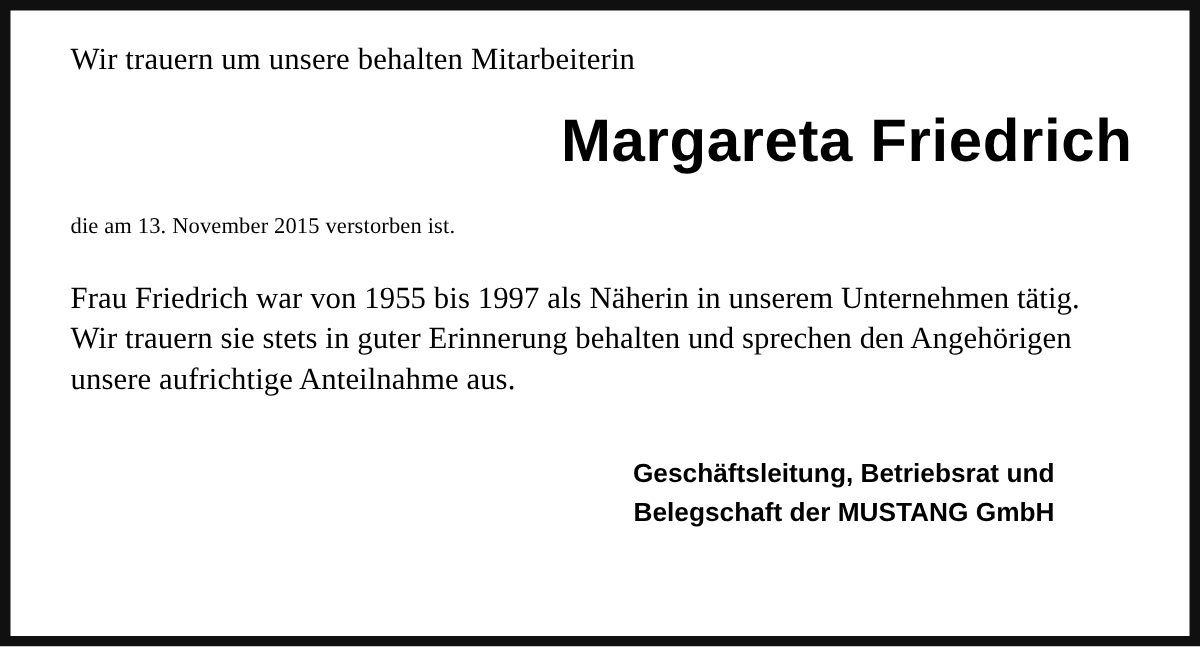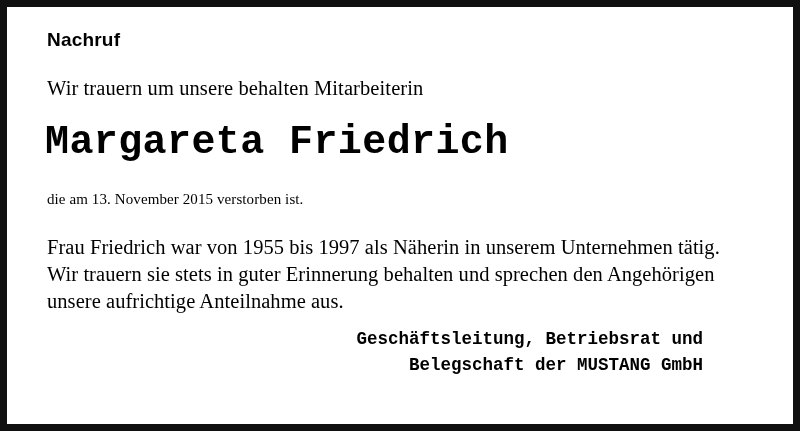--- a/index.html
+++ b/index.html
@@ -28,54 +28,53 @@
     font-size: 19px;
     letter-spacing: 0.2px;
     margin: 0 0 26px 2px;
   }
   .intro-line {
     font-size: 20.5px;
     margin: 0 0 10px 2px;
     letter-spacing: 0.1px;
   }
   .name {
-    text-align: left;
-    font-family: Liberation Mono, monospace;
+    text-align: right;
+    font-family: Liberation Sans, sans-serif;
     font-weight: bold;
     font-size: 40px;
     letter-spacing: 0.4px;
     margin: 20px 0 26px 0;
     white-space: nowrap;
   }
   .death-line {
     font-size: 15px;
     margin: 0 0 26px 2px;
     letter-spacing: 0.1px;
   }
   .body-text {
     font-size: 20.5px;
     line-height: 1.32;
-    margin: 0 0 12px 2px;
+    margin: 0 0 36px 2px;
     letter-spacing: 0.05px;
   }
   .signature {
-    font-family: Liberation Mono, monospace;
+    font-family: Liberation Sans, sans-serif;
     font-weight: bold;
     font-size: 17.5px;
     line-height: 1.45;
     text-align: right;
     margin: 0 52px 24px 0;
   }
 </style>
 </head>
 <body>
 
 <div class="obituary">
 
-  <div class="heading">Nachruf</div>
 
   <div class="intro-line">Wir trauern um unsere behalten Mitarbeiterin</div>
 
   <div class="name">Margareta Friedrich</div>
 
   <div class="death-line">die am 13. November 2015 verstorben ist.</div>
 
   <div class="body-text">
     <div>Frau Friedrich war von 1955 bis 1997 als Näherin in unserem Unternehmen tätig.</div>
     <div>Wir trauern sie stets in guter Erinnerung behalten und sprechen den Angehörigen</div>

